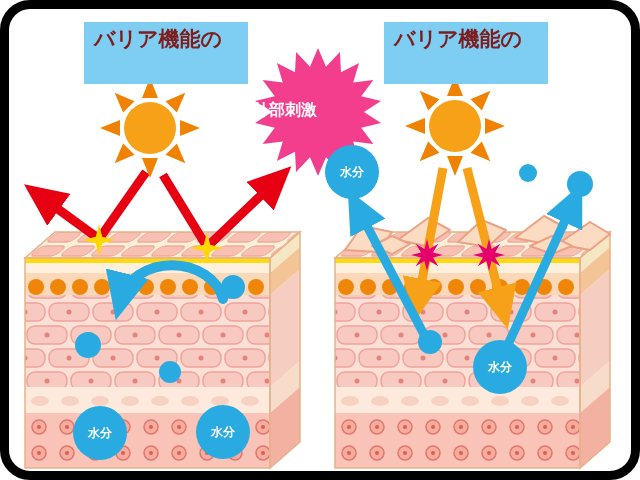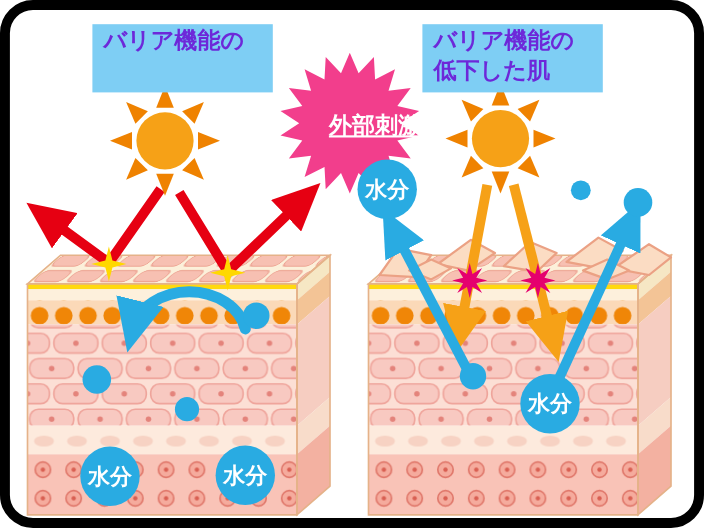--- a/index.html
+++ b/index.html
@@ -6,33 +6,33 @@
   .stage{
     position:relative;width:640px;height:480px;background:#ffffff;
     overflow:hidden;font-family:"DejaVu Sans",sans-serif;
   }
   .stage svg.art{position:absolute;left:0;top:0;z-index:1;}
   .frame{
     position:absolute;inset:0;border:9px solid #000;border-radius:30px;
     pointer-events:none;z-index:50;box-sizing:border-box;
   }
   .label-box{
-    position:absolute;z-index:10;background:#7ecef4;color:#6d28d9;
+    position:absolute;z-index:10;background:#7ecef4;color:#7f1d1d;
     font-weight:bold;font-size:21px;line-height:27px;
-    padding:4px 0 2px 10px;box-sizing:border-box;font-family:Liberation Mono, monospace;
+    padding:4px 0 2px 10px;box-sizing:border-box;
   }
   .label-left{left:84px;top:22px;width:164px;height:62px;}
   .label-right{left:384px;top:22px;width:164px;height:62px;}
   .burst-text{
     position:absolute;z-index:10;left:253px;top:100px;width:130px;
-    text-align:right;color:#ffffff;font-weight:bold;font-size:21px;text-decoration:underline;
+    text-align:left;color:#ffffff;font-weight:bold;font-size:16px;
   }
   .moisture{
     position:absolute;z-index:12;width:54px;height:54px;border-radius:50%;
-    background:#29abe2;color:#fff;font-weight:bold;font-size:20px;
+    background:#29abe2;color:#fff;font-weight:bold;font-size:12px;
     display:flex;align-items:center;justify-content:center;
   }
   .m-left1{left:73px;top:406px;}
   .m-left2{left:196px;top:405px;}
   .m-right-top{left:325px;top:145px;}
   .m-right-in{left:473px;top:340px;}
 </style>
 </head>
 <body>
 
@@ -172,21 +172,20 @@
     </g>
 
     <polygon transform="translate(318,112)" fill="#f23e8c" points="0.0,-64.0 8.0,-45.3 21.9,-60.1 23.0,-39.8 41.1,-49.0 35.2,-29.6 55.4,-32.0 43.2,-15.7 63.0,-11.1 46.0,0.0 63.0,11.1 43.2,15.7 55.4,32.0 35.2,29.6 41.1,49.0 23.0,39.8 21.9,60.1 8.0,45.3 0.0,64.0 -8.0,45.3 -21.9,60.1 -23.0,39.8 -41.1,49.0 -35.2,29.6 -55.4,32.0 -43.2,15.7 -63.0,11.1 -46.0,0.0 -63.0,-11.1 -43.2,-15.7 -55.4,-32.0 -35.2,-29.6 -41.1,-49.0 -23.0,-39.8 -21.9,-60.1 -8.0,-45.3"></polygon>
   </svg>
 
   <div class="label-box label-left">
     <div>バリア機能の</div>
   </div>
   <div class="label-box label-right">
     <div>バリア機能の</div>
-    <div>低下した肌</div>
   </div>
 
   <div class="burst-text">外部刺激</div>
 
   <div class="moisture m-left1">水分</div>
   <div class="moisture m-left2">水分</div>
   <div class="moisture m-right-top">水分</div>
   <div class="moisture m-right-in">水分</div>
 
   <div class="frame"></div>

